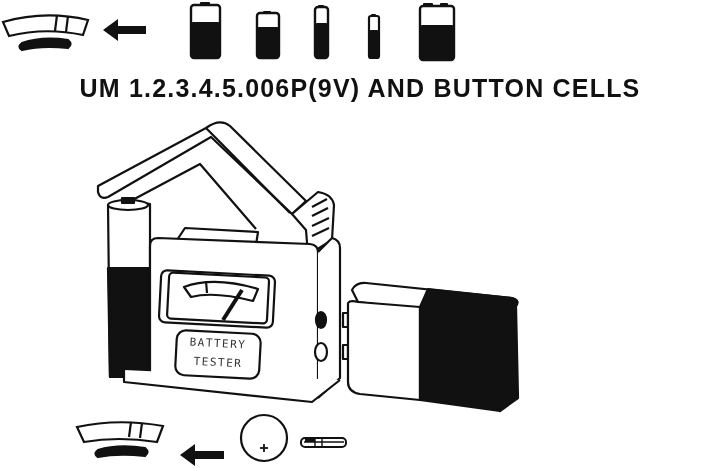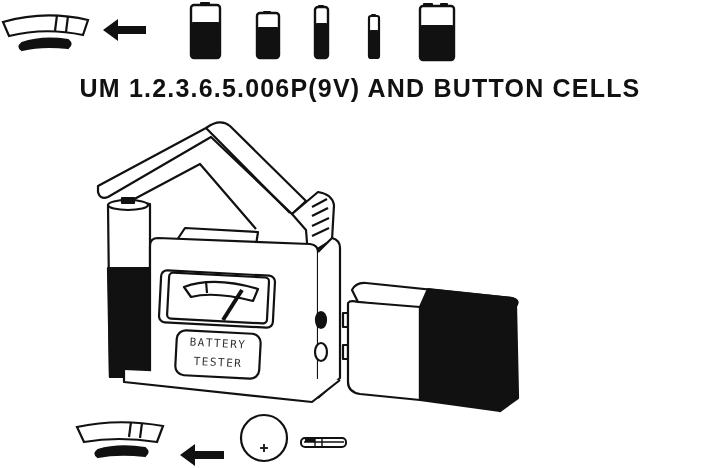--- a/index.html
+++ b/index.html
@@ -127,16 +127,16 @@
 
   <g stroke="#111" stroke-width="2" fill="#fff">
     <rect x="301" y="438" width="45" height="9" rx="4"></rect>
     <line x1="304" y1="442" x2="344" y2="442" stroke-width="1.4"></line>
     <line x1="315" y1="438" x2="315" y2="447" stroke-width="1.4"></line>
     <line x1="322" y1="438" x2="322" y2="447" stroke-width="1.4"></line>
     <rect x="305" y="438" width="10" height="4" fill="#111" stroke="none"></rect>
   </g>
 </svg>
 
-<div class="title">UM 1.2.3.6.5.006P(9V) AND BUTTON CELLS</div>
+<div class="title">UM 1.2.3.4.5.006P(9V) AND BUTTON CELLS</div>
 
 <div class="label-text" style="left:170px; top:337px; transform: rotate(3deg);">BATTERY</div>
 <div class="label-text" style="left:170px; top:356px; transform: rotate(3deg);">TESTER</div>
 
 </body></html>

